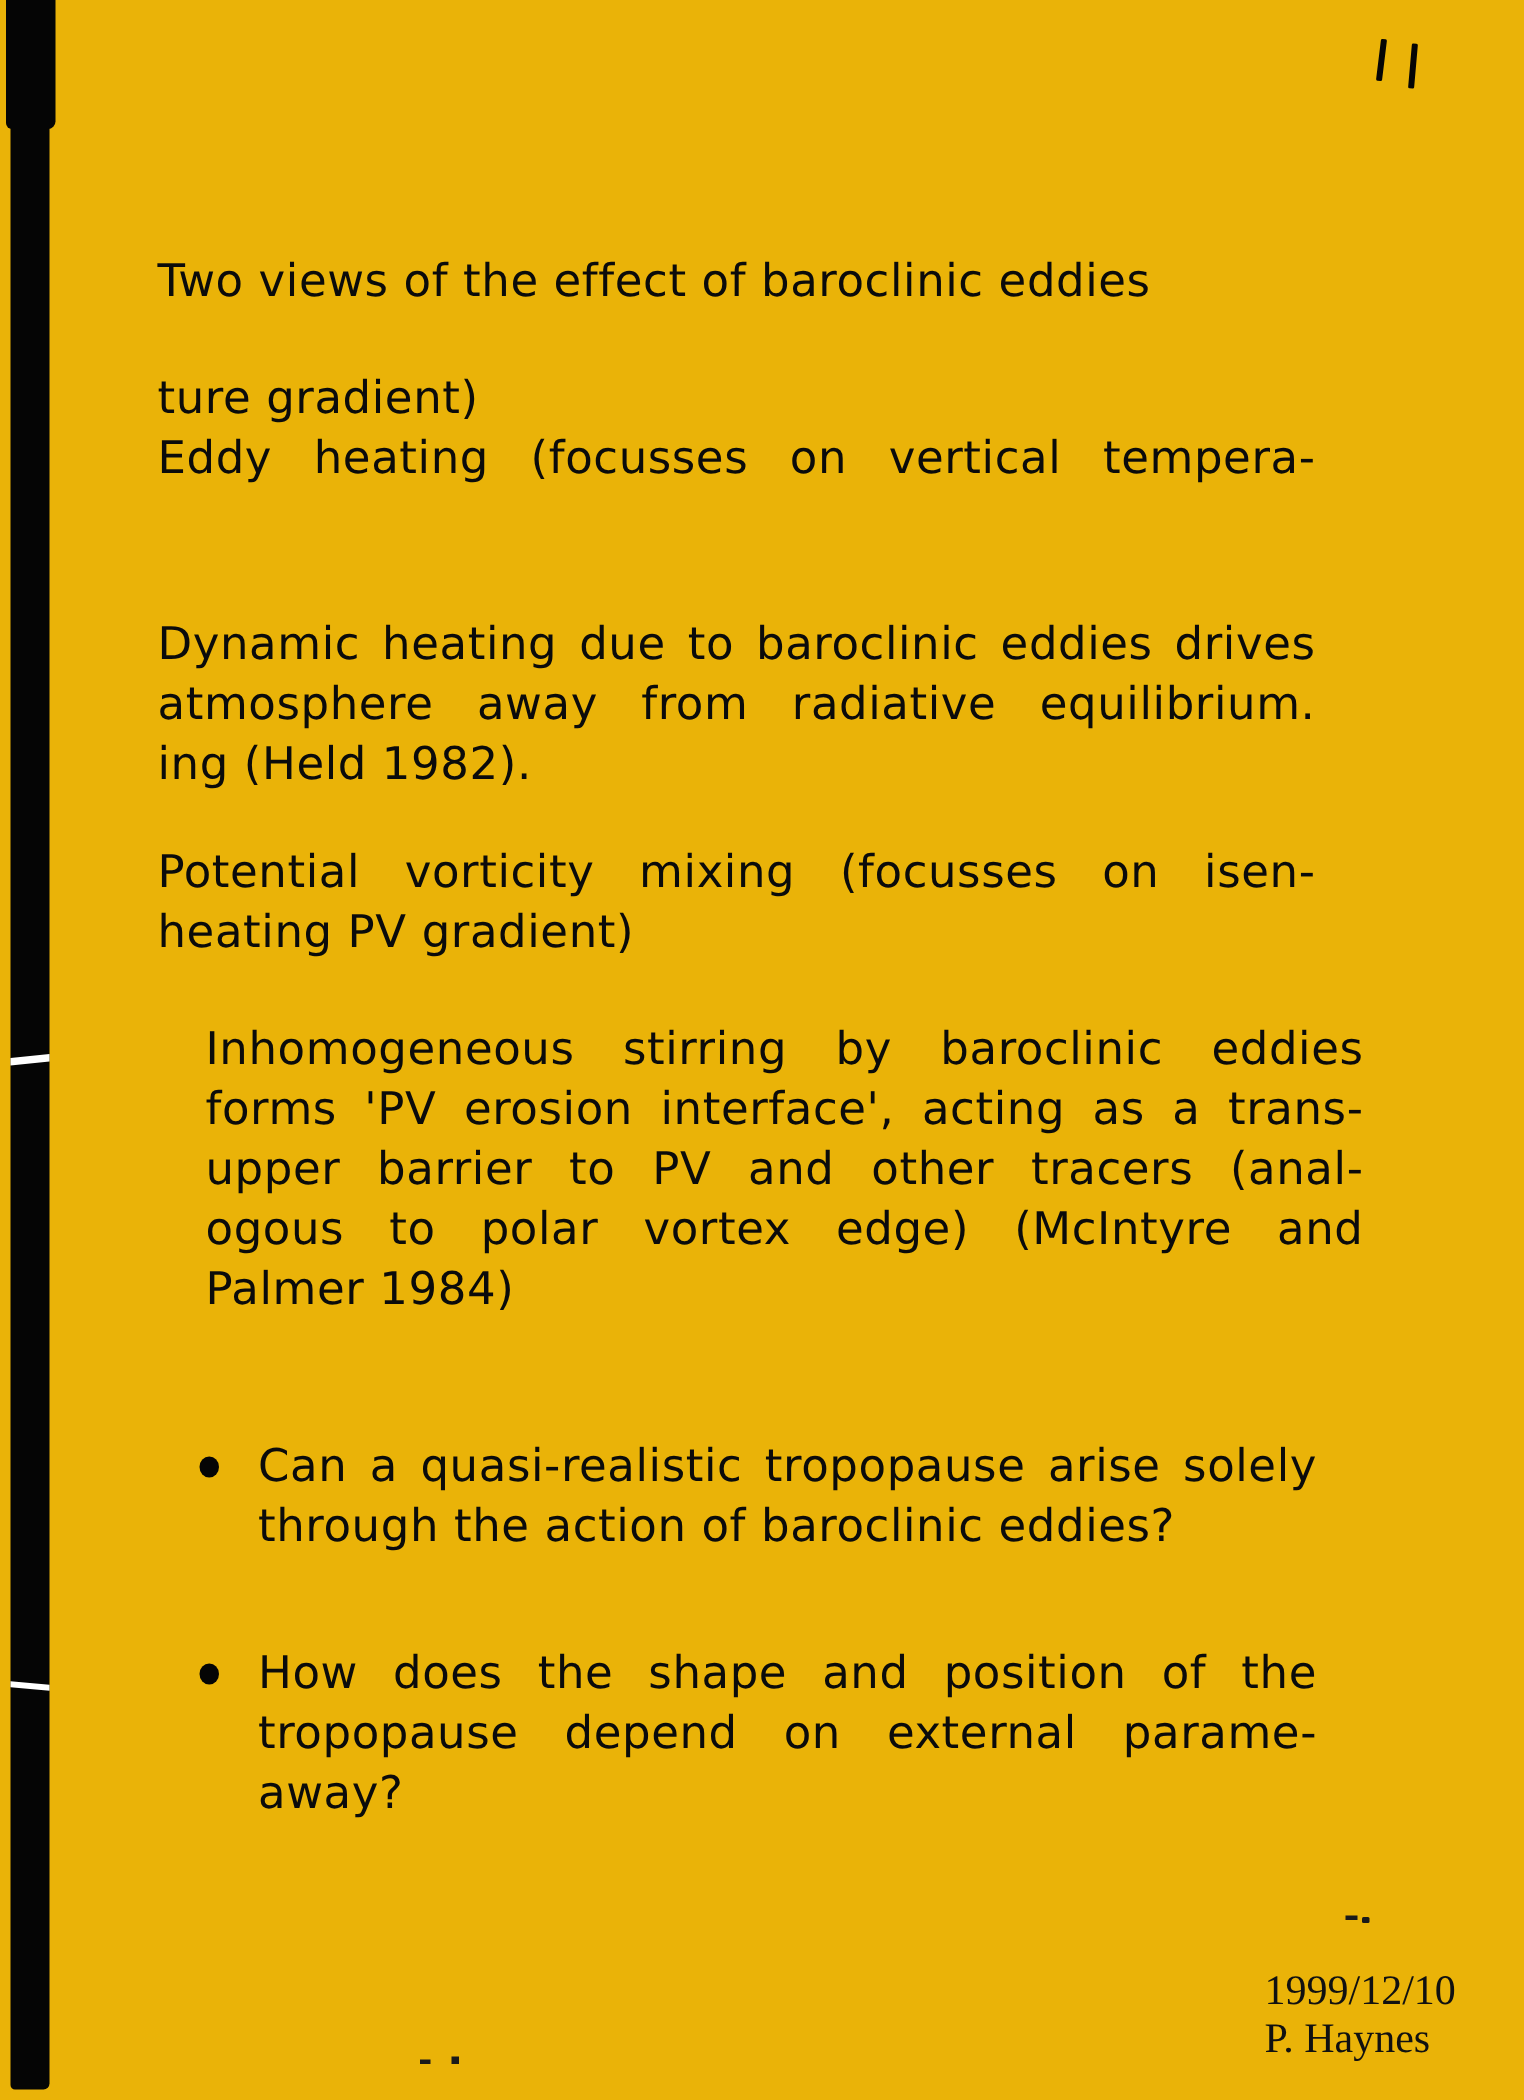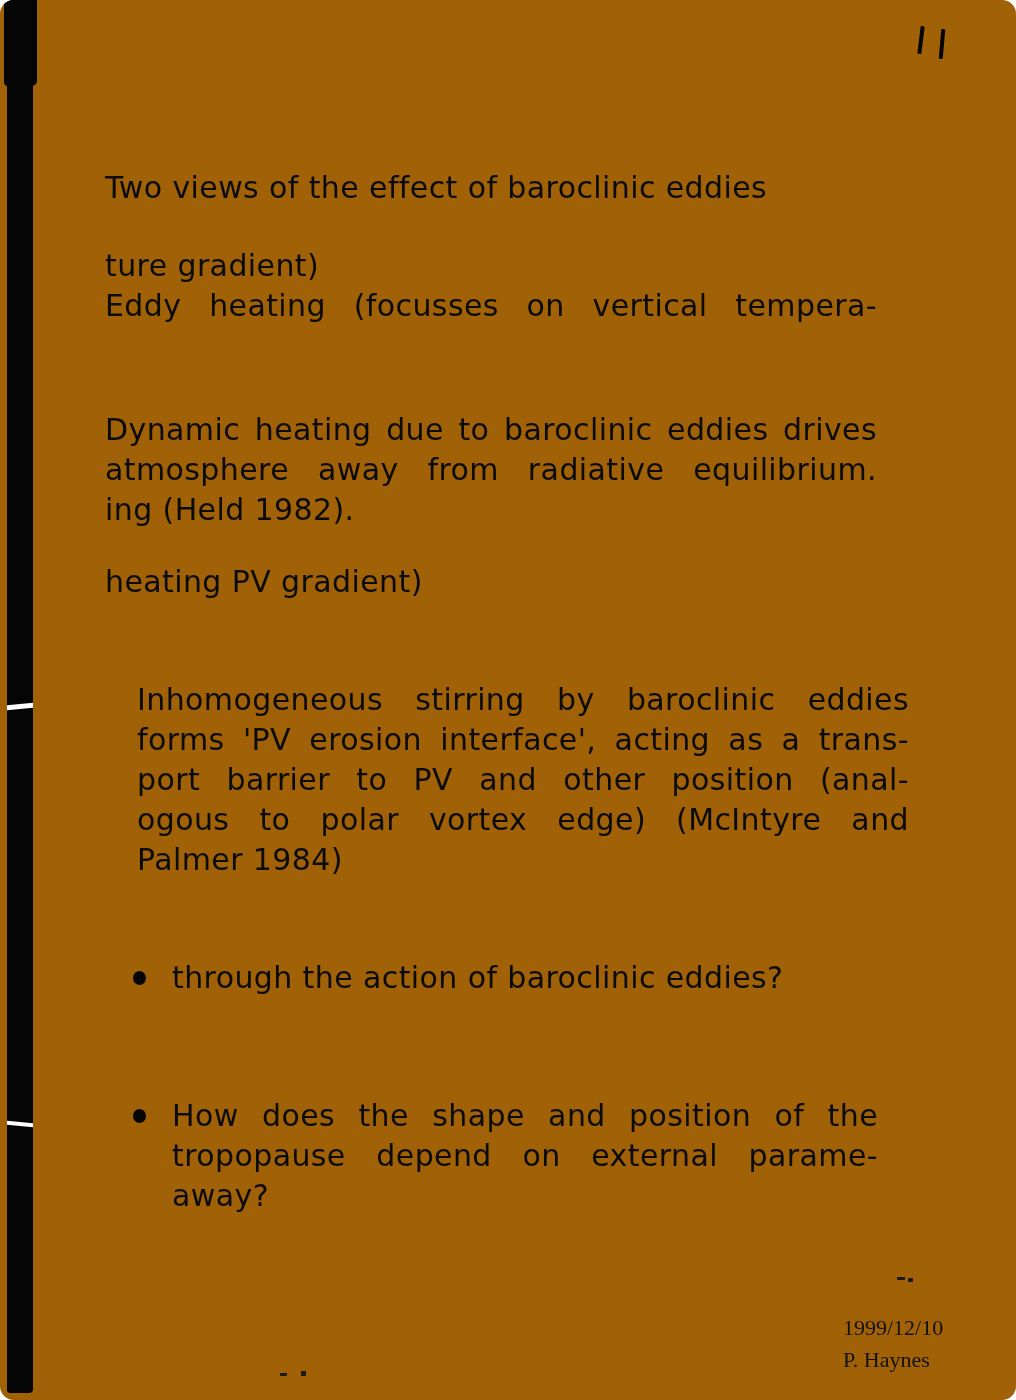--- a/index.html
+++ b/index.html
@@ -1,24 +1,23 @@
 <!DOCTYPE html>
 <html><head>
 <meta charset="utf-8">
 <style>
   html, body { margin: 0; padding: 0; background: #ffffff; }
   .page {
     position: relative;
     width: 1016px;
     height: 1400px;
-    background: #a16207;
+    background: #eab308;
     overflow: hidden;
     font-family: "DejaVu Sans", sans-serif;
     color: #0b0b0b;
-    border-radius: 14px;
   }
 
   
   .edge-bar {
     position: absolute; left: 7px; top: 0; width: 26px; height: 1393px;
     background: #050505; border-radius: 0 0 4px 3px;
   }
   .edge-bar-cap {
     position: absolute; left: 4px; top: 0; width: 33px; height: 86px;
     background: #050505; border-radius: 0 0 5px 4px;
@@ -66,21 +65,21 @@
     width: 13px; height: 14px;
     background: #050505;
     border-radius: 50%;
   }
 
   
   .footer-date, .footer-author {
     position: absolute;
     left: 843px;
     font-family: "Liberation Serif", "DejaVu Serif", serif;
-    font-size: 22px;
+    font-size: 28px;
     line-height: 26px;
     color: #111111;
     white-space: nowrap;
   }
   .footer-date { top: 1315px; }
   .footer-author { top: 1347px; }
 </style>
 </head>
 <body>
 
@@ -105,33 +104,35 @@
     <span class="line jl">Eddy heating (focusses on vertical tempera-</span>
   </div>
 
   <div class="textcol t-p2">
     <span class="line jl">Dynamic heating due to baroclinic eddies drives</span>
     <span class="line jl">atmosphere away from radiative equilibrium.</span>
     <span class="line">ing (Held 1982).</span>
   </div>
 
   <div class="textcol t-p3">
+    <span class="line jl">Potential vorticity mixing (focusses on isen-</span>
     <span class="line">heating PV gradient)</span>
   </div>
 
   <div class="textcol t-p4">
     <span class="line jl">Inhomogeneous stirring by baroclinic eddies</span>
     <span class="line jl">forms 'PV erosion interface', acting as a trans-</span>
-    <span class="line jl">port barrier to PV and other position (anal-</span>
+    <span class="line jl">upper barrier to PV and other tracers (anal-</span>
     <span class="line jl">ogous to polar vortex edge) (McIntyre and</span>
     <span class="line">Palmer 1984)</span>
   </div>
 
   <div class="bullet-item b1">
     <span class="bullet-dot"></span>
+    <span class="line jl">Can a quasi-realistic tropopause arise solely</span>
     <span class="line">through the action of baroclinic eddies?</span>
   </div>
 
   <div class="bullet-item b2">
     <span class="bullet-dot"></span>
     <span class="line jl">How does the shape and position of the</span>
     <span class="line jl">tropopause depend on external parame-</span>
     <span class="line">away?</span>
   </div>
 

